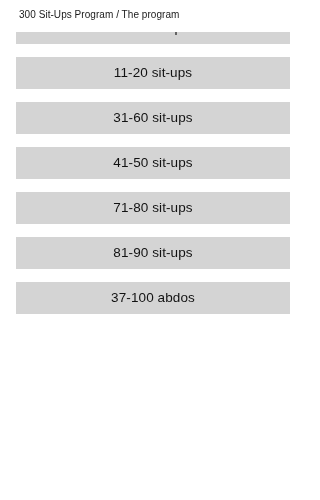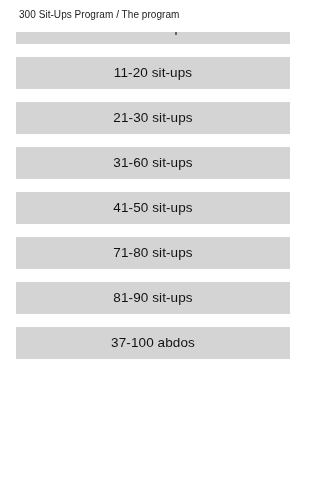--- a/index.html
+++ b/index.html
@@ -76,23 +76,20 @@
     <div class="list-inner">
 
       <div class="list-item">
         <span class="list-item-label">1-10 sit-ups</span>
       </div>
 
       <div class="list-item">
         <span class="list-item-label">11-20 sit-ups</span>
       </div>
 
-      <div class="list-item">
-        <span class="list-item-label">21-30 sit-ups</span>
-      </div>
 
       <div class="list-item">
         <span class="list-item-label">31-60 sit-ups</span>
       </div>
 
       <div class="list-item">
         <span class="list-item-label">41-50 sit-ups</span>
       </div>
 
 

